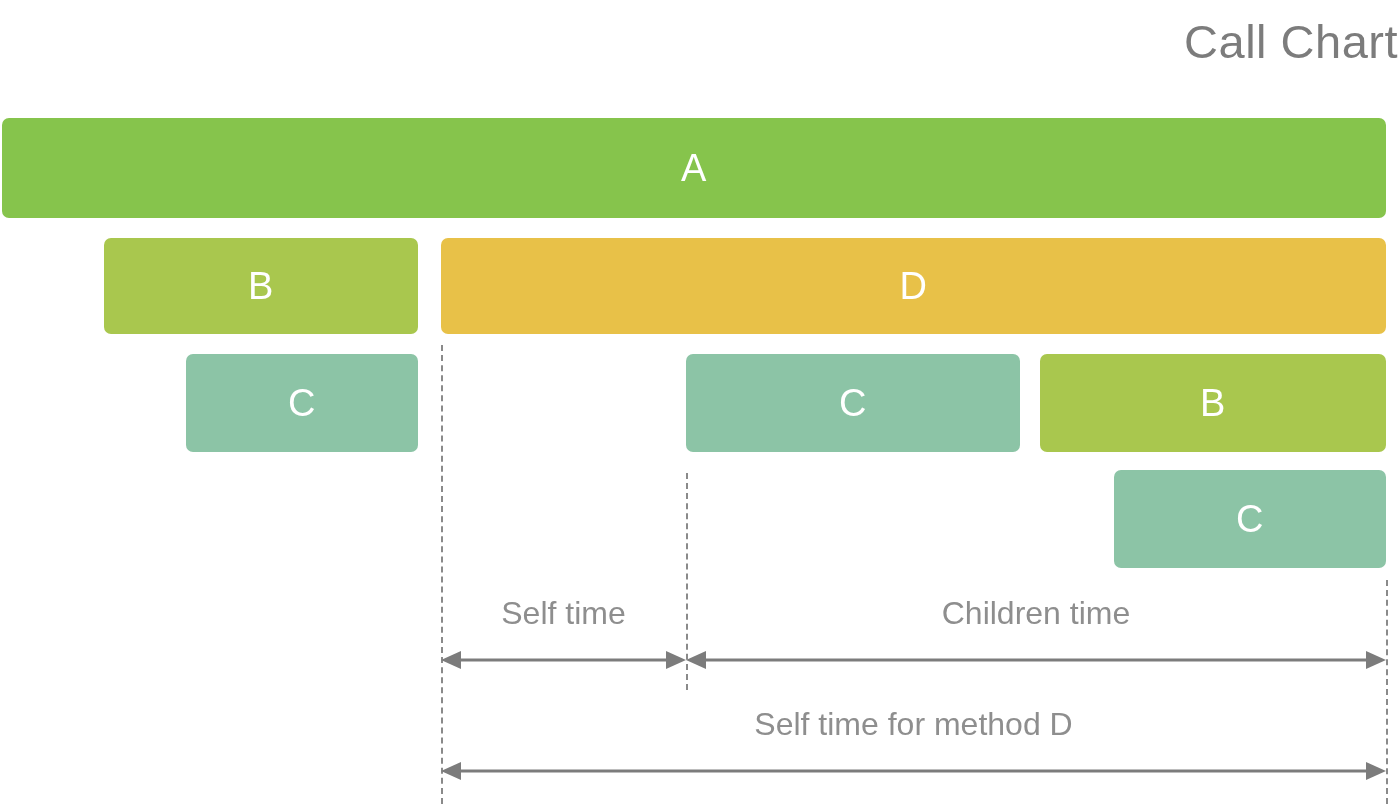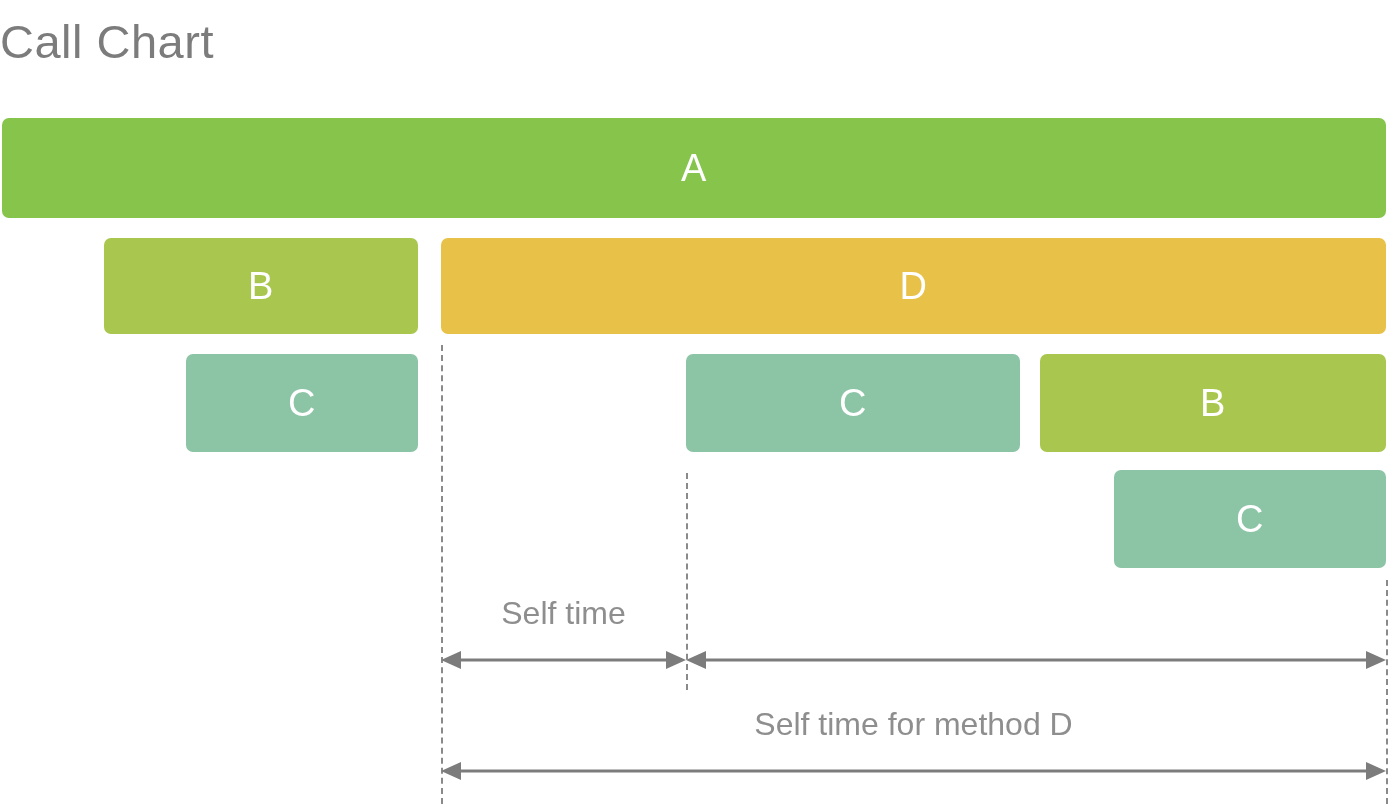--- a/index.html
+++ b/index.html
@@ -20,21 +20,21 @@
     position: absolute;
     inset: 0;
   }
 
   
   .chart-title {
     position: absolute;
     left: 0;
     right: 0;
     top: 10px;
-    text-align: left;
+    text-align: right;
     font-size: 47px;
     font-weight: 400;
     color: #7c7c7c;
     letter-spacing: 0.5px;
     line-height: 64px;
     white-space: nowrap;
   }
 
   
   .bars-layer {
@@ -132,20 +132,21 @@
 
   <div class="measure-label" style="left:441px; top:594px; width:245px;">Self time</div>
   <div class="measure-arrow" style="left:441px; top:648px; width:245px;">
     <svg viewBox="0 0 245 24" preserveAspectRatio="none">
       <line x1="14" y1="12" x2="231" y2="12" stroke="#7c7c7c" stroke-width="3"></line>
       <polygon points="0,12 20,3 20,21" fill="#7c7c7c"></polygon>
       <polygon points="245,12 225,3 225,21" fill="#7c7c7c"></polygon>
     </svg>
   </div>
 
+  <div class="measure-label" style="left:686px; top:594px; width:700px;">Children time</div>
   <div class="measure-arrow" style="left:686px; top:648px; width:700px;">
     <svg viewBox="0 0 700 24" preserveAspectRatio="none">
       <line x1="14" y1="12" x2="686" y2="12" stroke="#7c7c7c" stroke-width="3"></line>
       <polygon points="0,12 20,3 20,21" fill="#7c7c7c"></polygon>
       <polygon points="700,12 680,3 680,21" fill="#7c7c7c"></polygon>
     </svg>
   </div>
 
   <div class="measure-label" style="left:441px; top:705px; width:945px;">Self time for method D</div>
   <div class="measure-arrow" style="left:441px; top:759px; width:945px;">

